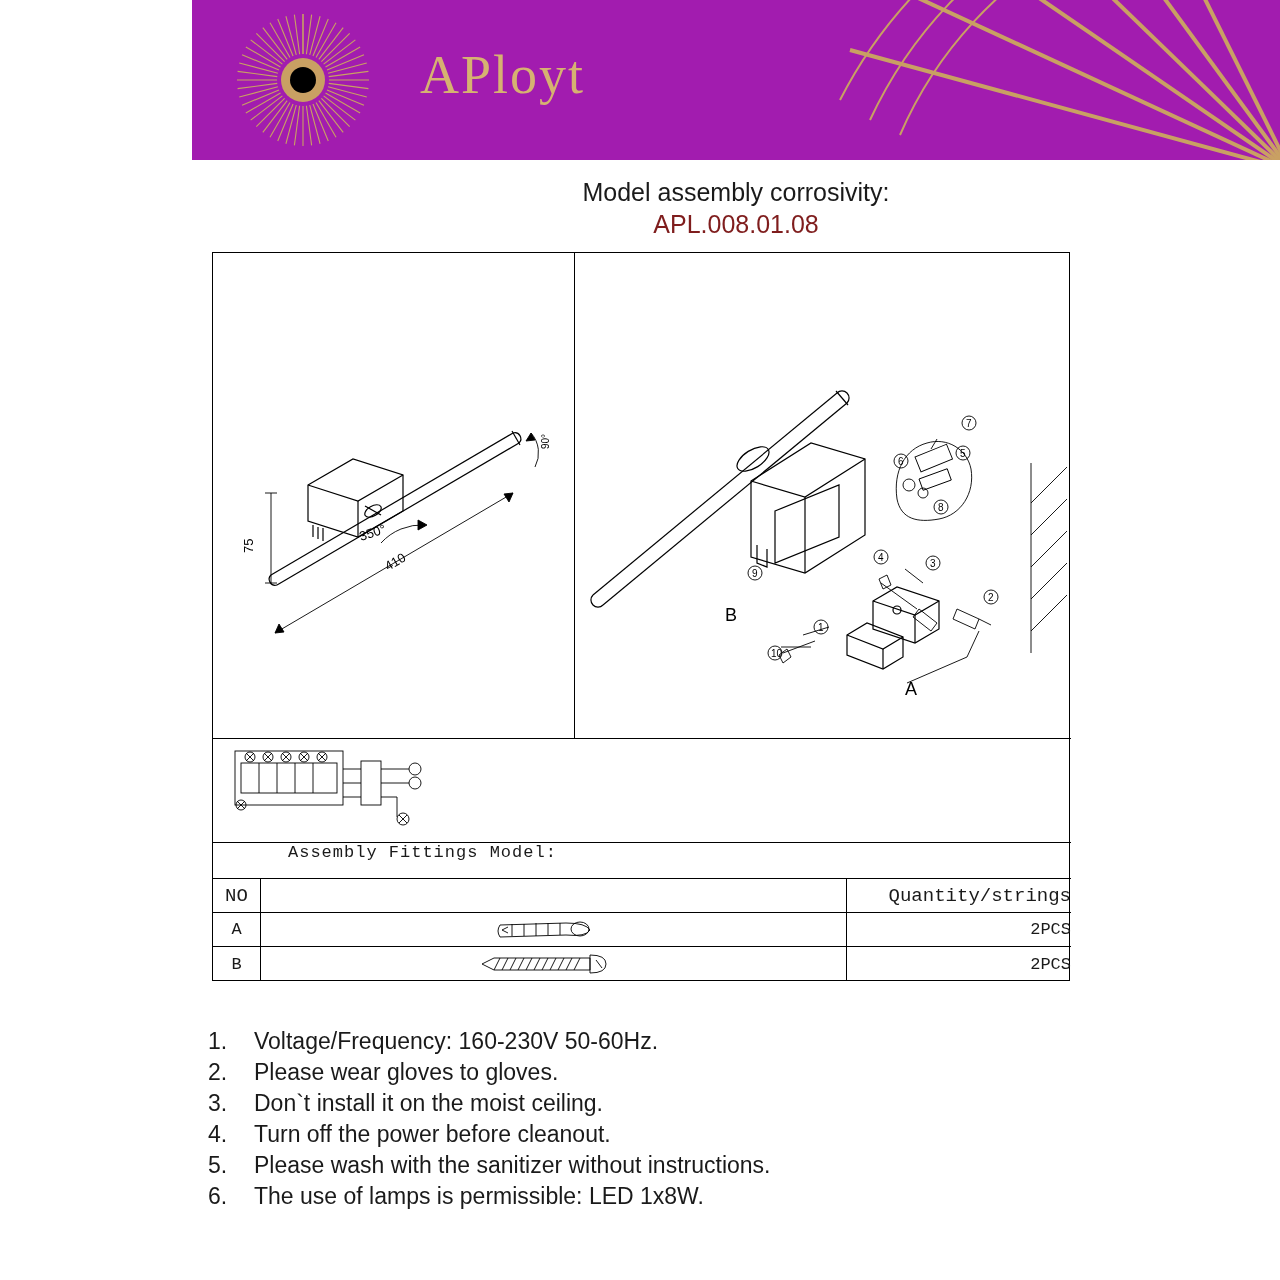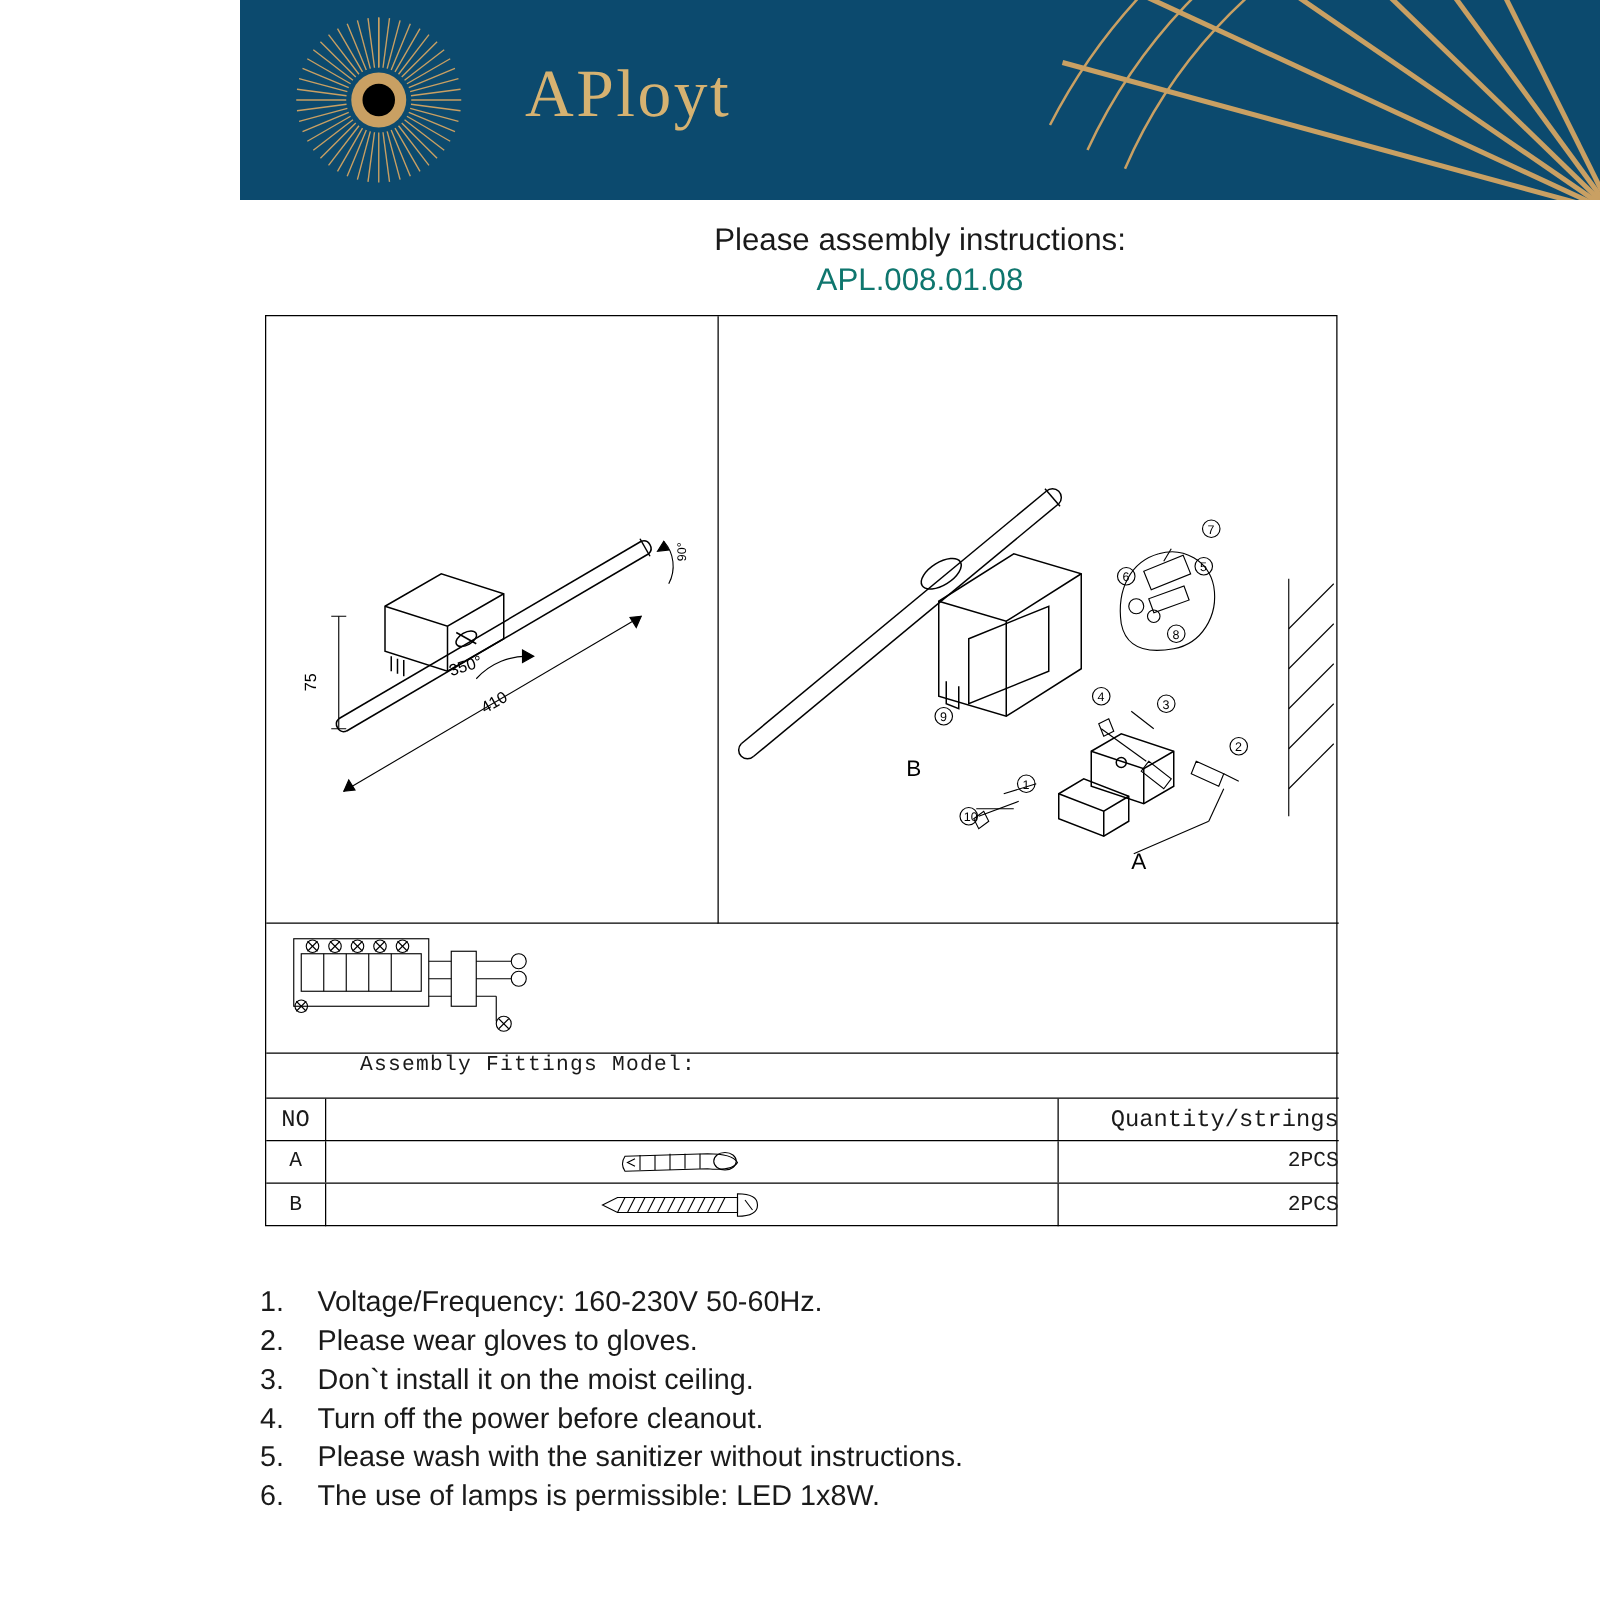--- a/index.html
+++ b/index.html
@@ -16,21 +16,21 @@
     overflow: hidden;
   }
 
   
   .banner {
     position: absolute;
     left: 192px;
     top: 0;
     width: 1088px;
     height: 160px;
-    background: #0c4a6e;
+    background: #a21caf;
     overflow: hidden;
   }
   .banner .brand {
     position: absolute;
     left: 228px;
     top: 44px;
     font-family: "Liberation Serif", serif;
     font-size: 54px;
     letter-spacing: 2px;
     color: #d6b271;
@@ -59,21 +59,21 @@
     width: 1088px;
     text-align: center;
     line-height: 1.28;
   }
   .title-block .t1 {
     font-size: 25px;
     color: #1a1a1a;
   }
   .title-block .t2 {
     font-size: 25px;
-    color: #0f766e;
+    color: #7f1d1d;
   }
 
   
   .diagram-box {
     position: absolute;
     left: 212px;
     top: 252px;
     width: 858px;
     height: 729px;
     border: 1.6px solid #000;
@@ -265,21 +265,21 @@
         <path d="M -420 -50 A 430 430 0 0 1 -230 -250"></path>
         <path d="M -390 -35 A 400 400 0 0 1 -210 -230"></path>
       </g>
     </g>
   </svg>
 
   <div class="brand">APloyt</div>
 </div>
 
 <div class="title-block">
-  <div class="t1">Please assembly instructions:</div>
+  <div class="t1">Model assembly corrosivity:</div>
   <div class="t2">APL.008.01.08</div>
 </div>
 
 <div class="diagram-box">
 
   <div class="cell-left">
     <svg width="362" height="486" viewBox="0 0 362 486">
 
       <g class="ln">
         <line x1="58" y1="322" x2="300" y2="180"></line>

